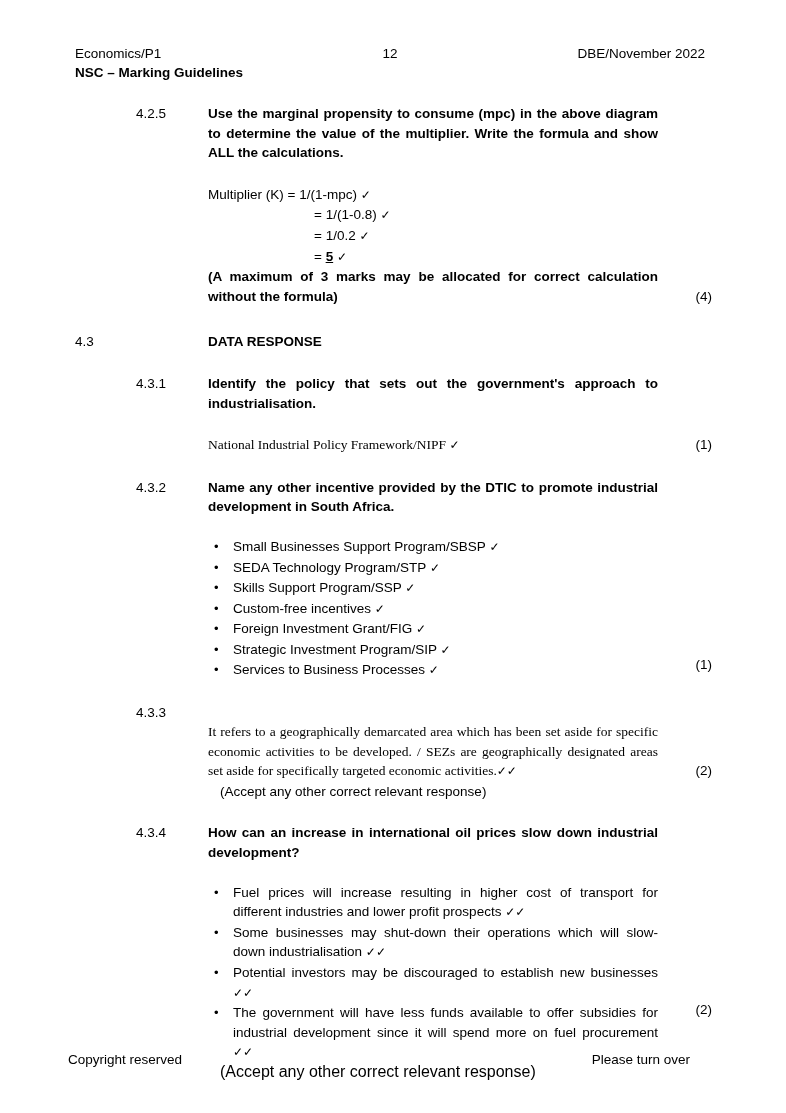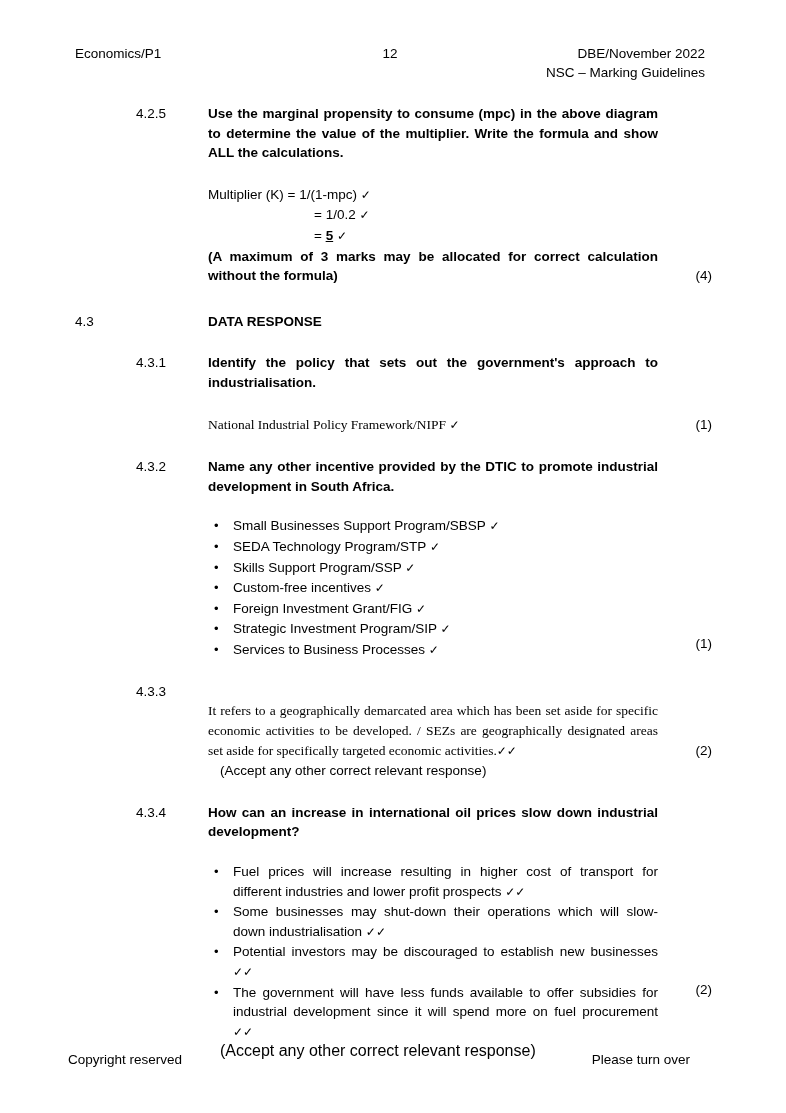--- a/index.html
+++ b/index.html
@@ -36,21 +36,22 @@
   .header-row1 {
     position: relative;
     height: 19px;
   }
   .hdr-left   { position: absolute; left: 0; top: 0; white-space: nowrap; }
   .hdr-center { position: absolute; left: 0; right: 0; text-align: center; }
   .hdr-right  { position: absolute; right: 0; top: 0; white-space: nowrap; }
   .header-row2 {
     position: relative;
     height: 19px;
-    text-align: right;
+    text-align: left;
+    font-weight: bold;
   }
 
   
   .content {
     position: absolute;
     left: 0;
     top: 104px;
     width: 762px;
   }
 
@@ -182,20 +183,21 @@
       <div class="body">
         <div class="q">Use the marginal propensity to consume (mpc) in the above diagram to determine the value of the multiplier. Write the formula and show ALL the calculations.</div>
       </div>
     </div>
 
     <div class="sp22"></div>
 
     <div class="block">
       <div class="body">
         <div class="calc"><span>Multiplier (K)</span> <span>= 1/(1-mpc)</span> <span class="tick">✓</span></div>
+        <div class="calc calc-indent"><span>= 1/(1-0.8)</span> <span class="tick">✓</span></div>
         <div class="calc calc-indent"><span>= 1/0.2</span> <span class="tick">✓</span></div>
         <div class="calc calc-indent"><span>= </span><span class="u5">5</span> <span class="tick">✓</span></div>
       </div>
     </div>
 
     <div class="block">
       <span class="marks" style="top:19.6px;">(4)</span>
       <div class="body">
         <div class="q">(A maximum of 3 marks may be allocated for correct calculation without the formula)</div>
       </div>

